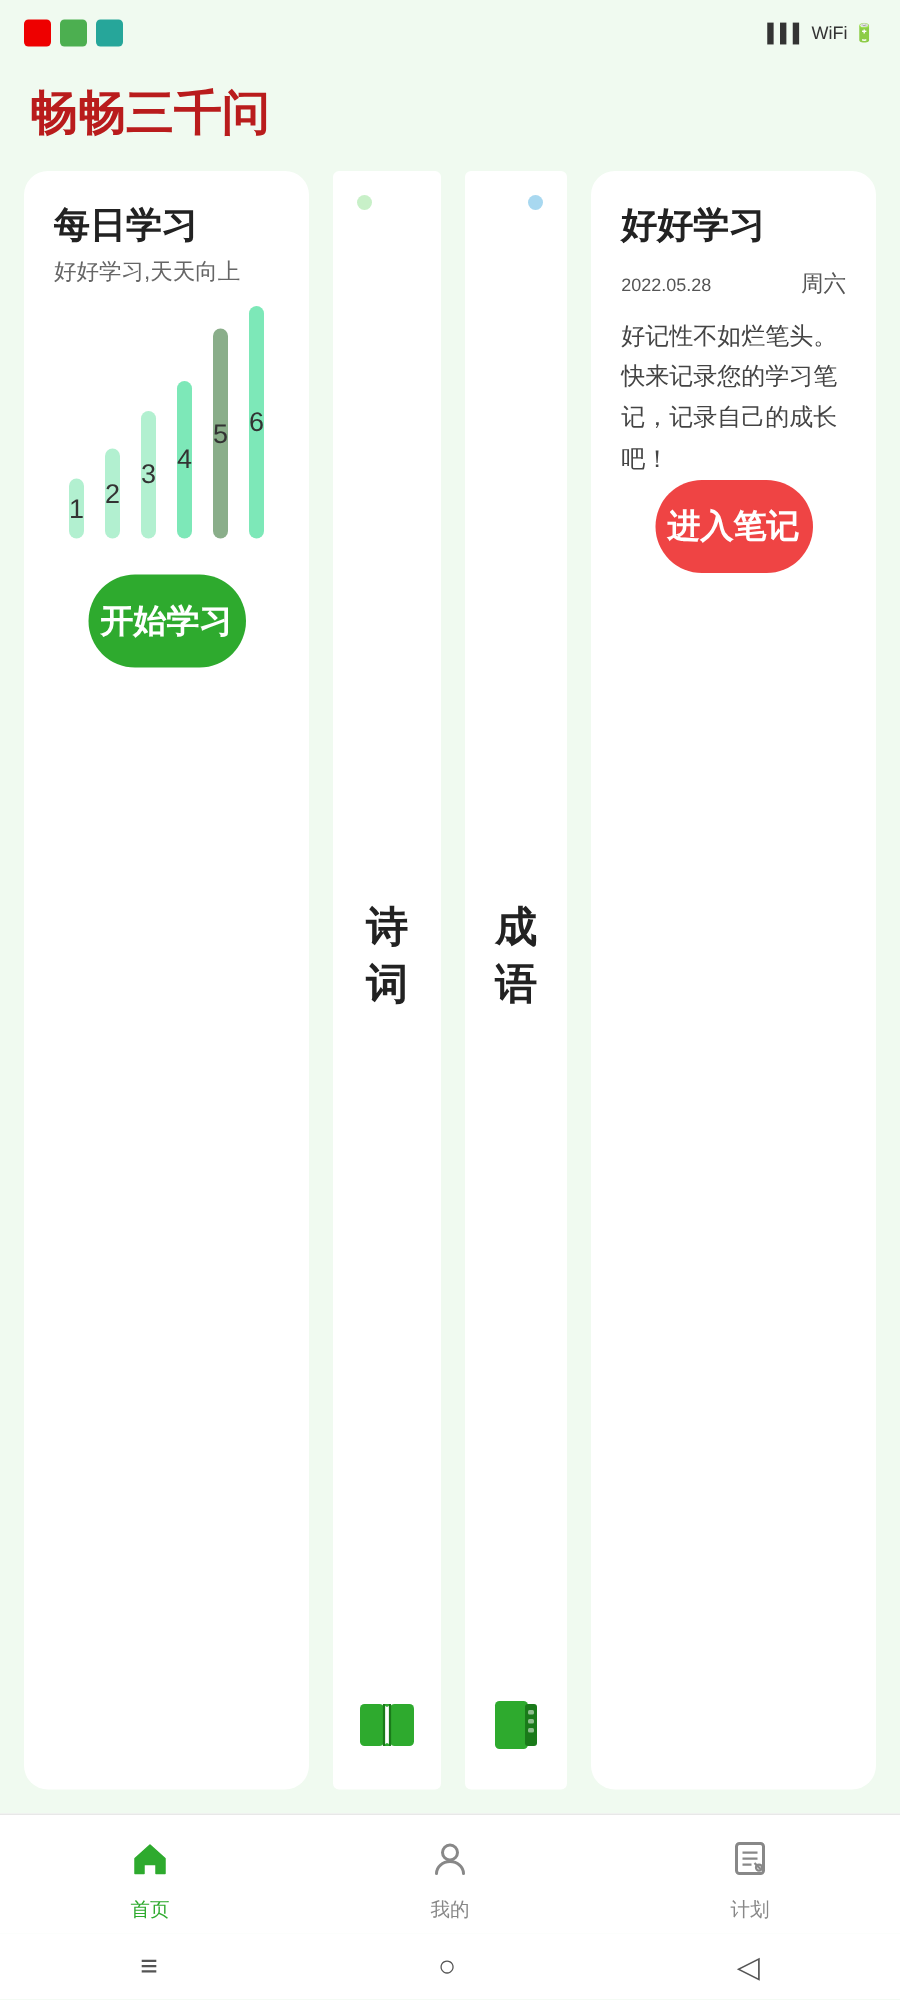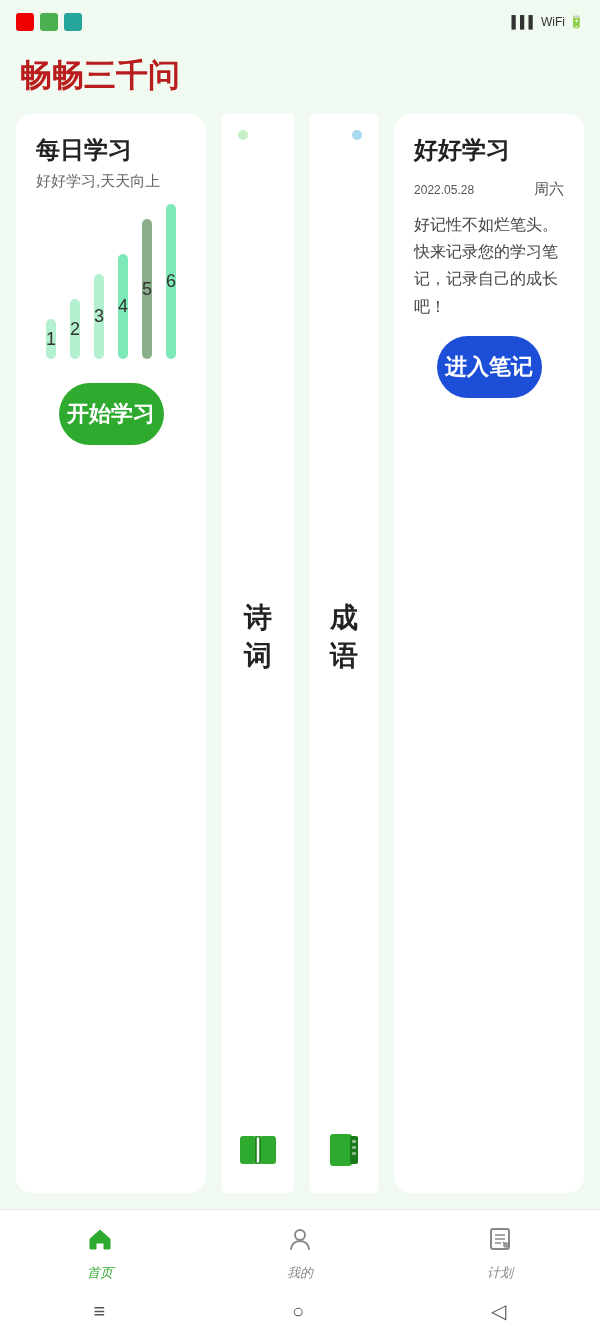--- a/index.html
+++ b/index.html
@@ -196,22 +196,22 @@
       color: #555;
     }
     .notes-content {
       font-size: 16px;
       color: #444;
       line-height: 1.7;
     }
     .notes-btn {
       display: block;
       width: 70%;
-      margin: 16px auto;
-      background: #1d4ed8;
+      margin: 0 auto;
+      background: #ef4444;
       color: #fff;
       font-size: 22px;
       font-weight: 600;
       border: none;
       border-radius: 40px;
       padding: 16px 0;
       cursor: pointer;
       text-align: center;
     }
 
@@ -234,21 +234,20 @@
       padding-top: 8px;
     }
     .nav-icon {
       font-size: 26px;
       color: #888;
     }
     .nav-icon.active { color: #2eaa2e; }
     .nav-label {
       font-size: 13px;
       color: #888;
-      font-style: italic;
     }
     .nav-label.active { color: #2eaa2e; }
 
     
     .system-nav {
       height: 44px;
       background: #fff;
       display: flex;
       align-items: center;
       justify-content: space-around;

